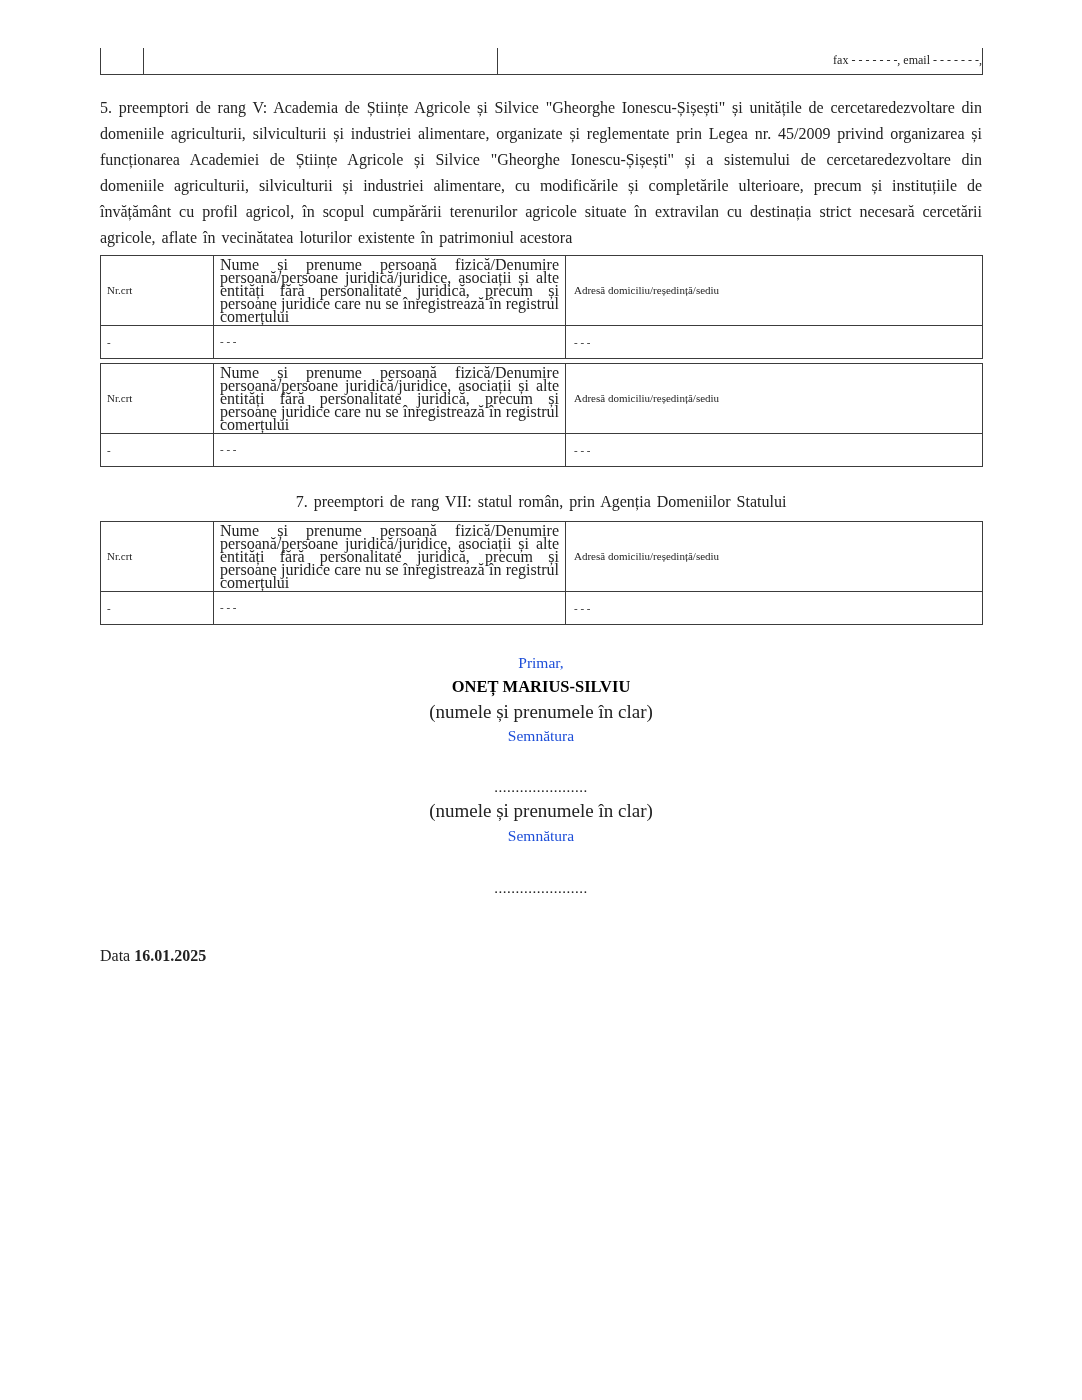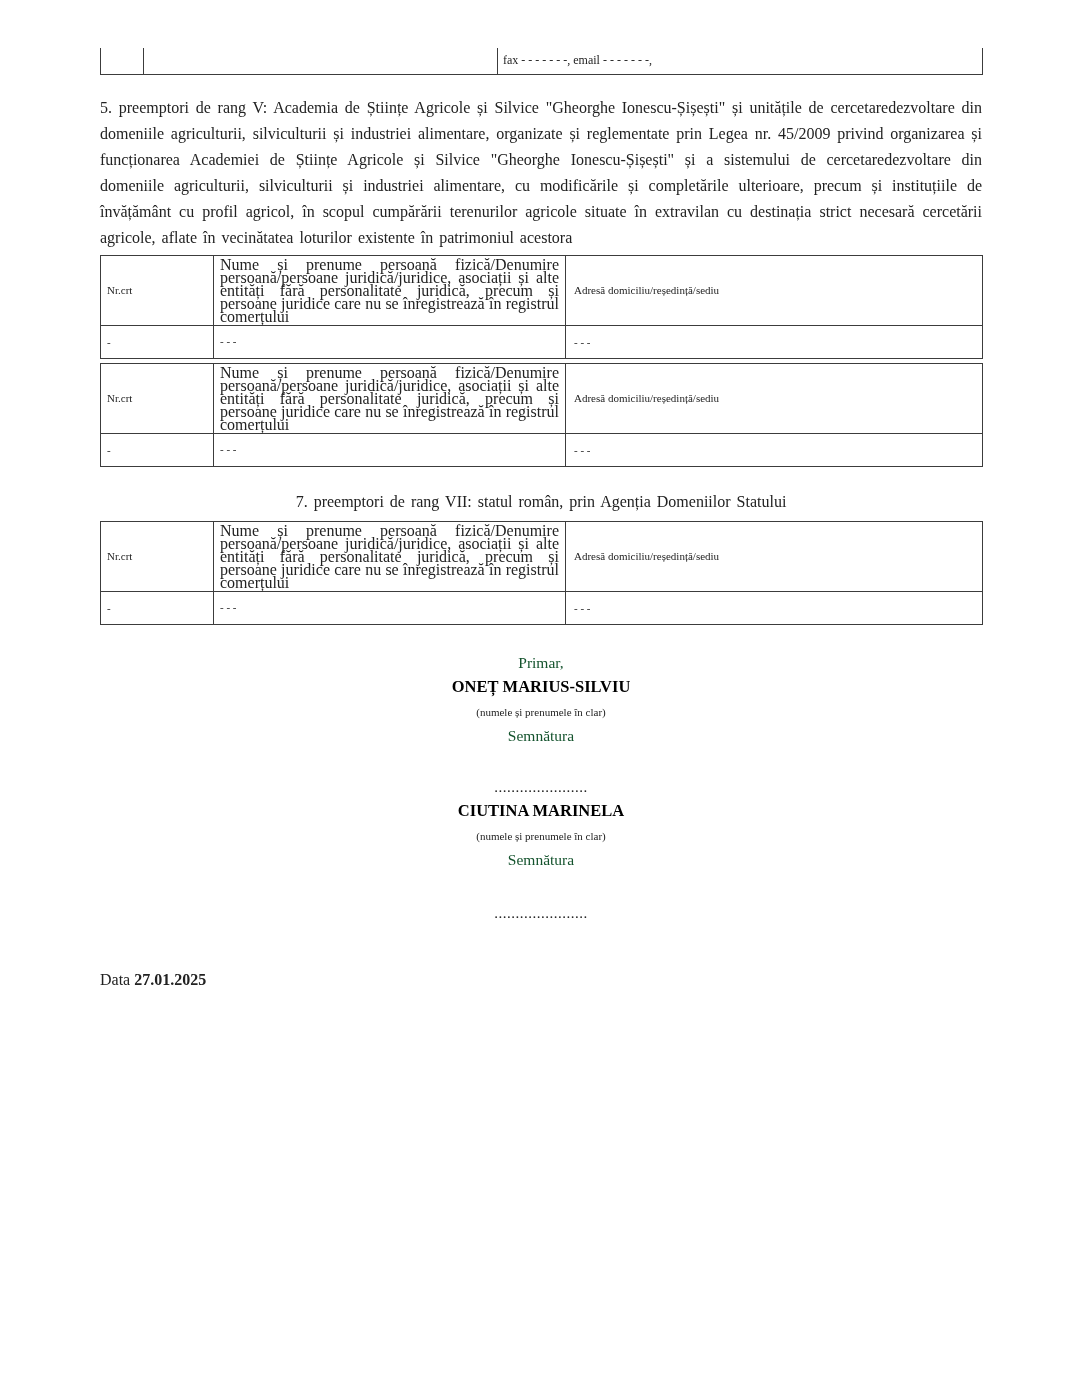--- a/index.html
+++ b/index.html
@@ -14,21 +14,21 @@
     height: 1400px;
     background: #ffffff;
     padding: 0 100px;
     overflow: hidden;
   }
 
   
   table { border-collapse: collapse; table-layout: fixed; width: 882px; }
   td { border: 1.5px solid #3c3c3c; vertical-align: middle; }
   .top-table { margin-top: 48px; }
-  .top-table td { border-top: none; height: 26px; }
+  .top-table td { border-top: none; height: 26px; text-align: right; }
   .top-table .tt-c3 { font-size: 12px; padding-left: 5px; color: #222; }
 
   
   .para {
     font-size: 16px;
     line-height: 26px;
     text-align: justify;
     word-spacing: 2px;
     color: #222;
   }
@@ -46,23 +46,23 @@
     padding: 2px 6px;
     font-size: 16px;
     line-height: 13px;
     text-align: justify;
   }
   .ptable .c3 { padding-left: 8px; font-size: 11px; }
   .ptable .drow .c2 { text-align: left; font-size: 11px; }
 
   
   .sig-block { margin-top: 26px; text-align: center; }
-  .sig-line { font-size: 15.5px; line-height: 24.5px; color: #14532d; }
+  .sig-line { font-size: 15.5px; line-height: 24.5px; color: #1d4ed8; }
   .sig-name { font-size: 16.5px; font-weight: bold; line-height: 24.5px; color: #000000; }
-  .sig-note { font-size: 11px; line-height: 24.5px; }
+  .sig-note { font-size: 19px; line-height: 24.5px; }
   .sig-dots { font-size: 15px; line-height: 24.5px; letter-spacing: 0.5px; }
   .dots-1 { margin-top: 26px; }
   .ls-line { margin-top: 2px; }
   .dots-2 { margin-top: 28px; }
 
   
   .date-line { margin-top: 46px; font-size: 16px; text-align: left; }
   .date-value { font-weight: bold; }
 </style>
 </head>
@@ -149,25 +149,24 @@
     </tr>
   </tbody>
     </table>
 
   <div class="sig-block">
     <div class="sig-line">Primar,</div>
     <div class="sig-name">ONEȚ MARIUS-SILVIU</div>
     <div class="sig-note">(numele și prenumele în clar)</div>
     <div class="sig-line">Semnătura</div>
     <div class="sig-dots dots-1">......................</div>
-    <div class="sig-name">CIUTINA MARINELA</div>
     <div class="sig-note">(numele și prenumele în clar)</div>
     <div class="sig-line">Semnătura</div>
     <div class="sig-dots dots-2">......................</div>
   </div>
 
   <div class="date-line">
     <span>Data</span>
     <span> </span>
-    <span class="date-value">27.01.2025</span>
+    <span class="date-value">16.01.2025</span>
   </div>
 
 </div>
 
 </body></html>

